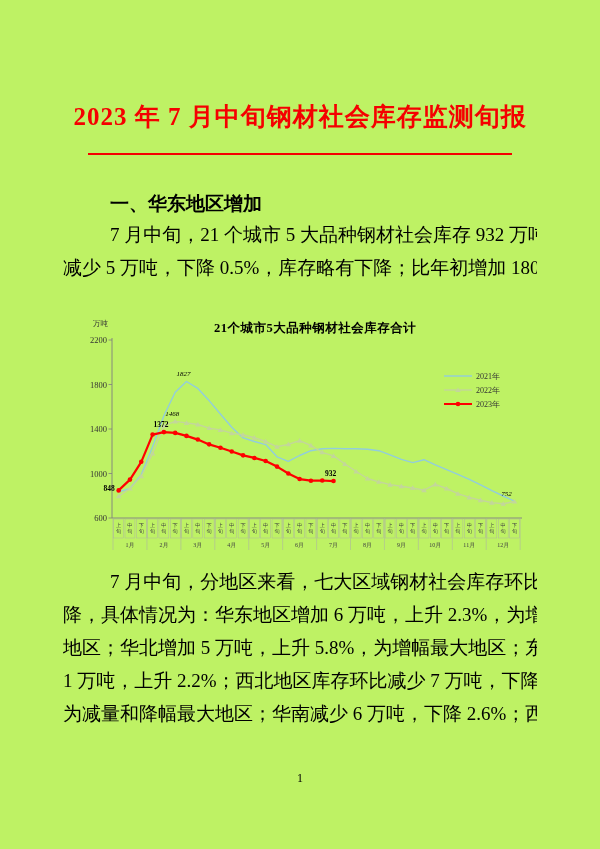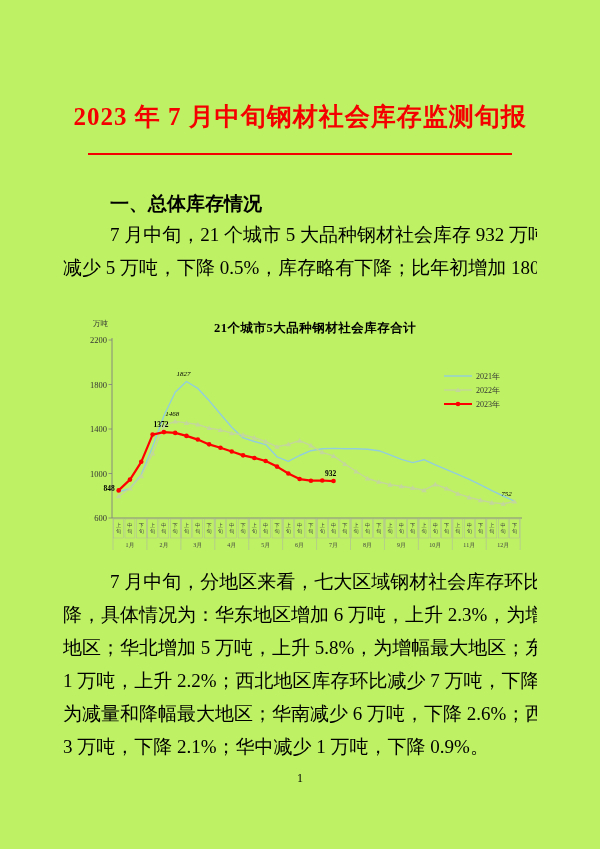--- a/index.html
+++ b/index.html
@@ -33,21 +33,21 @@
   .page-num{
     position:absolute;top:771px;left:0;width:600px;text-align:center;font-size:12px;
   }
 </style>
 </head>
 <body>
 
 <div class="page">
   <div class="doc-title">2023 年 7 月中旬钢材社会库存监测旬报</div>
   <div class="title-rule"></div>
-  <div class="sec-heading">一、总体库存情况</div>
+  <div class="sec-heading">一、华东地区增加</div>
   <div class="para" id="para1">
       <div class="line first">7 月中旬，21 个城市 5 大品种钢材社会库存 932 万吨，环比</div>
       <div class="line">减少 5 万吨，下降 0.5%，库存略有下降；比年初增加 180 万吨，</div>
     </div>
   <div class="chart-wrap">
     <svg width="480" height="245" viewBox="0 0 480 245">
         <text x="255" y="18" text-anchor="middle" font-size="12.5" font-weight="bold" letter-spacing="0.5">21个城市5大品种钢材社会库存合计</text>
         <text x="33" y="12" font-size="7.5" fill="#333">万吨</text>
         <line x1="52" y1="24" x2="52" y2="204" stroke="#7f7f7f" stroke-width="0.9"></line>
         <line x1="52" y1="204" x2="462" y2="204" stroke="#7f7f7f" stroke-width="0.9"></line>
@@ -232,16 +232,15 @@
         <circle cx="398" cy="90" r="2.3" fill="#FF0000"></circle>
         <text x="416" y="92.8" font-size="8" fill="#333">2023年</text>
       </svg>
   </div>
   <div class="para" id="para2">
       <div class="line first">7 月中旬，分地区来看，七大区域钢材社会库存环比各有升</div>
       <div class="line">降，具体情况为：华东地区增加 6 万吨，上升 2.3%，为增量最大</div>
       <div class="line">地区；华北增加 5 万吨，上升 5.8%，为增幅最大地区；东北增加</div>
       <div class="line">1 万吨，上升 2.2%；西北地区库存环比减少 7 万吨，下降 11.5%，</div>
       <div class="line">为减量和降幅最大地区；华南减少 6 万吨，下降 2.6%；西南减少</div>
-      <div class="line end">3 万吨，下降 2.1%；华中减少 1 万吨，下降 0.9%。</div>
     </div>
   <div class="page-num">1</div>
 </div>
 
 </body></html>

